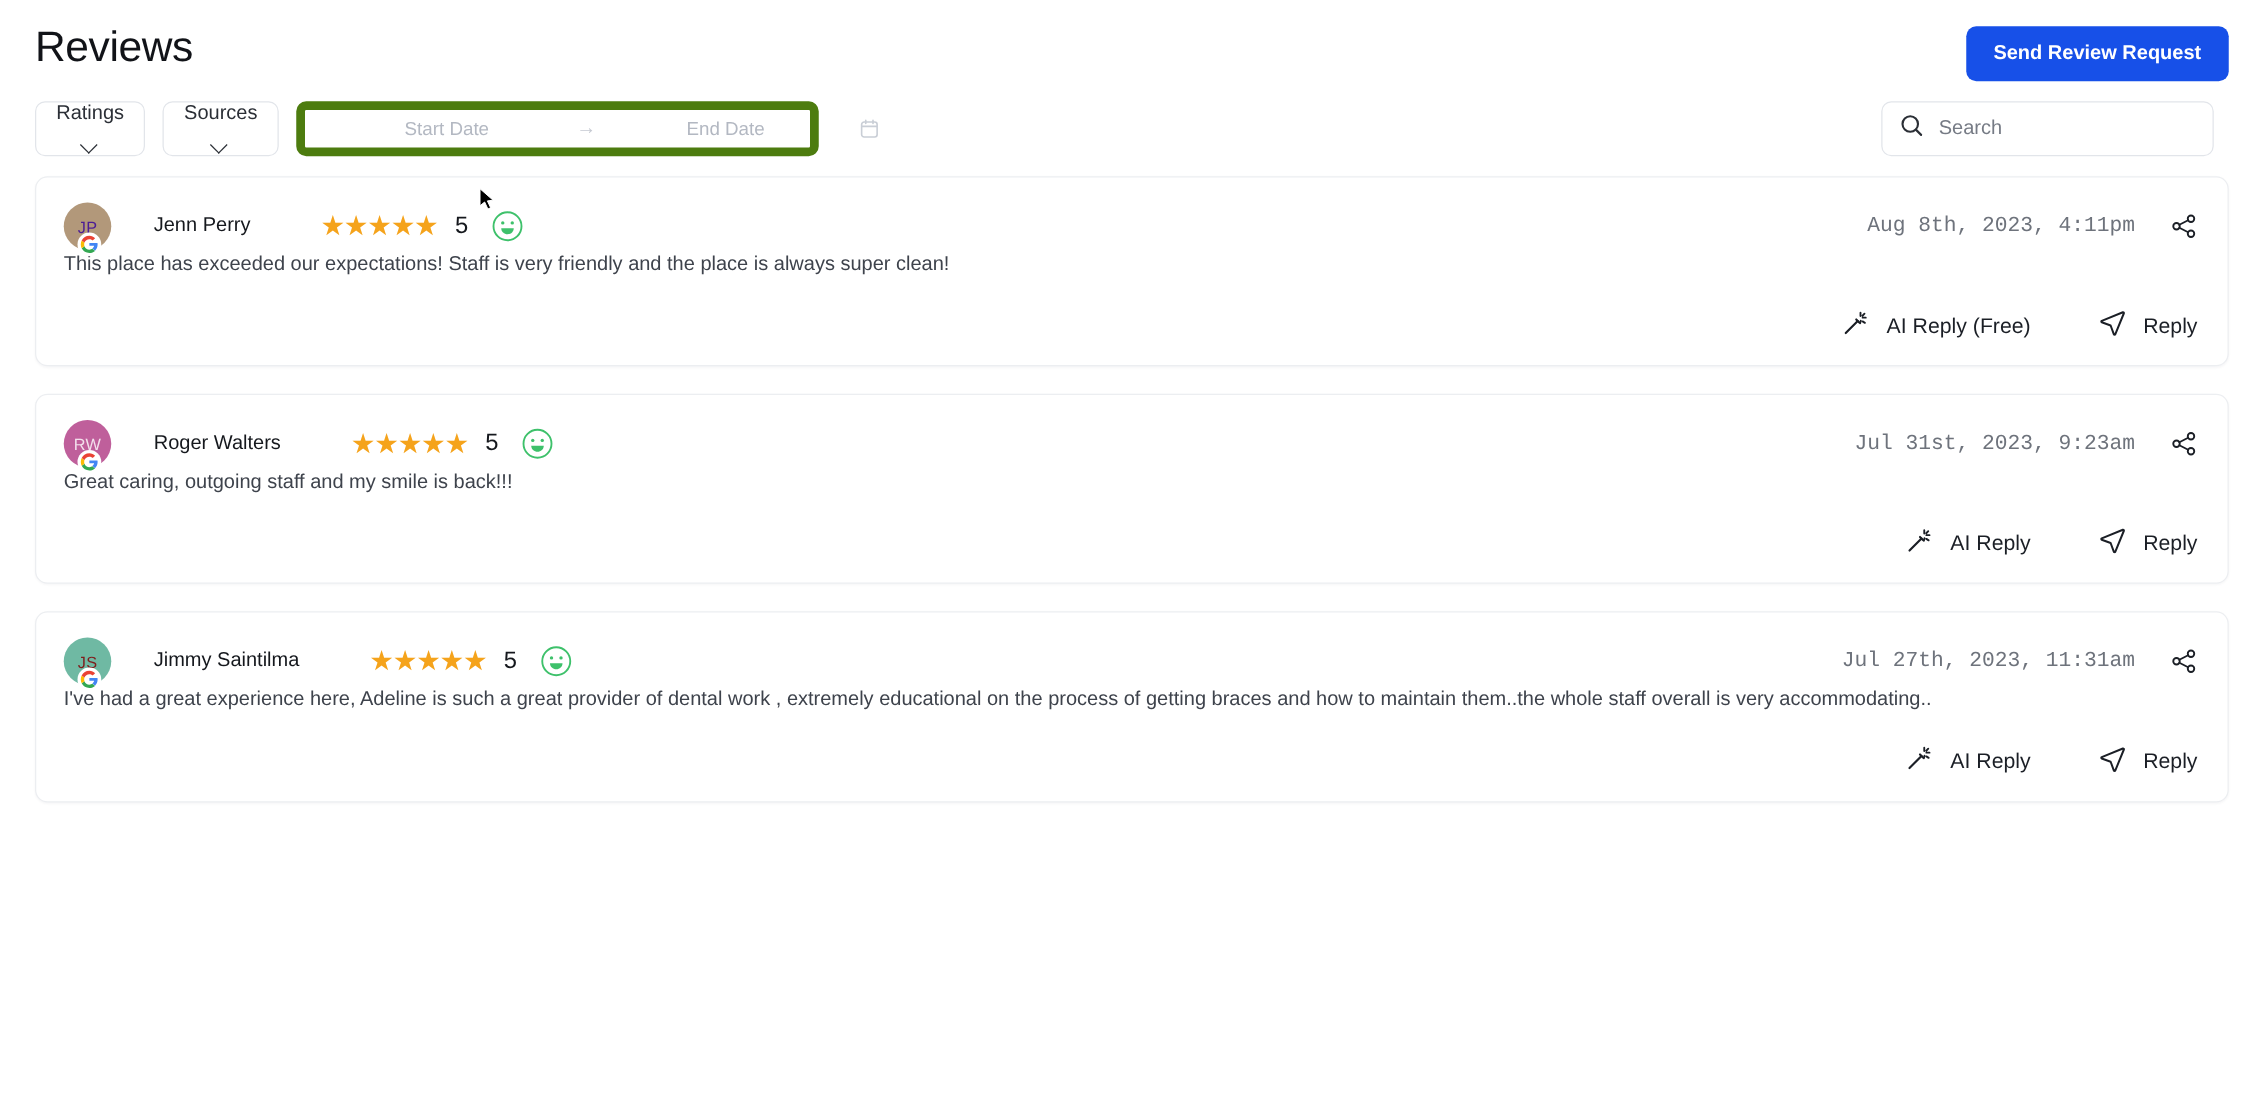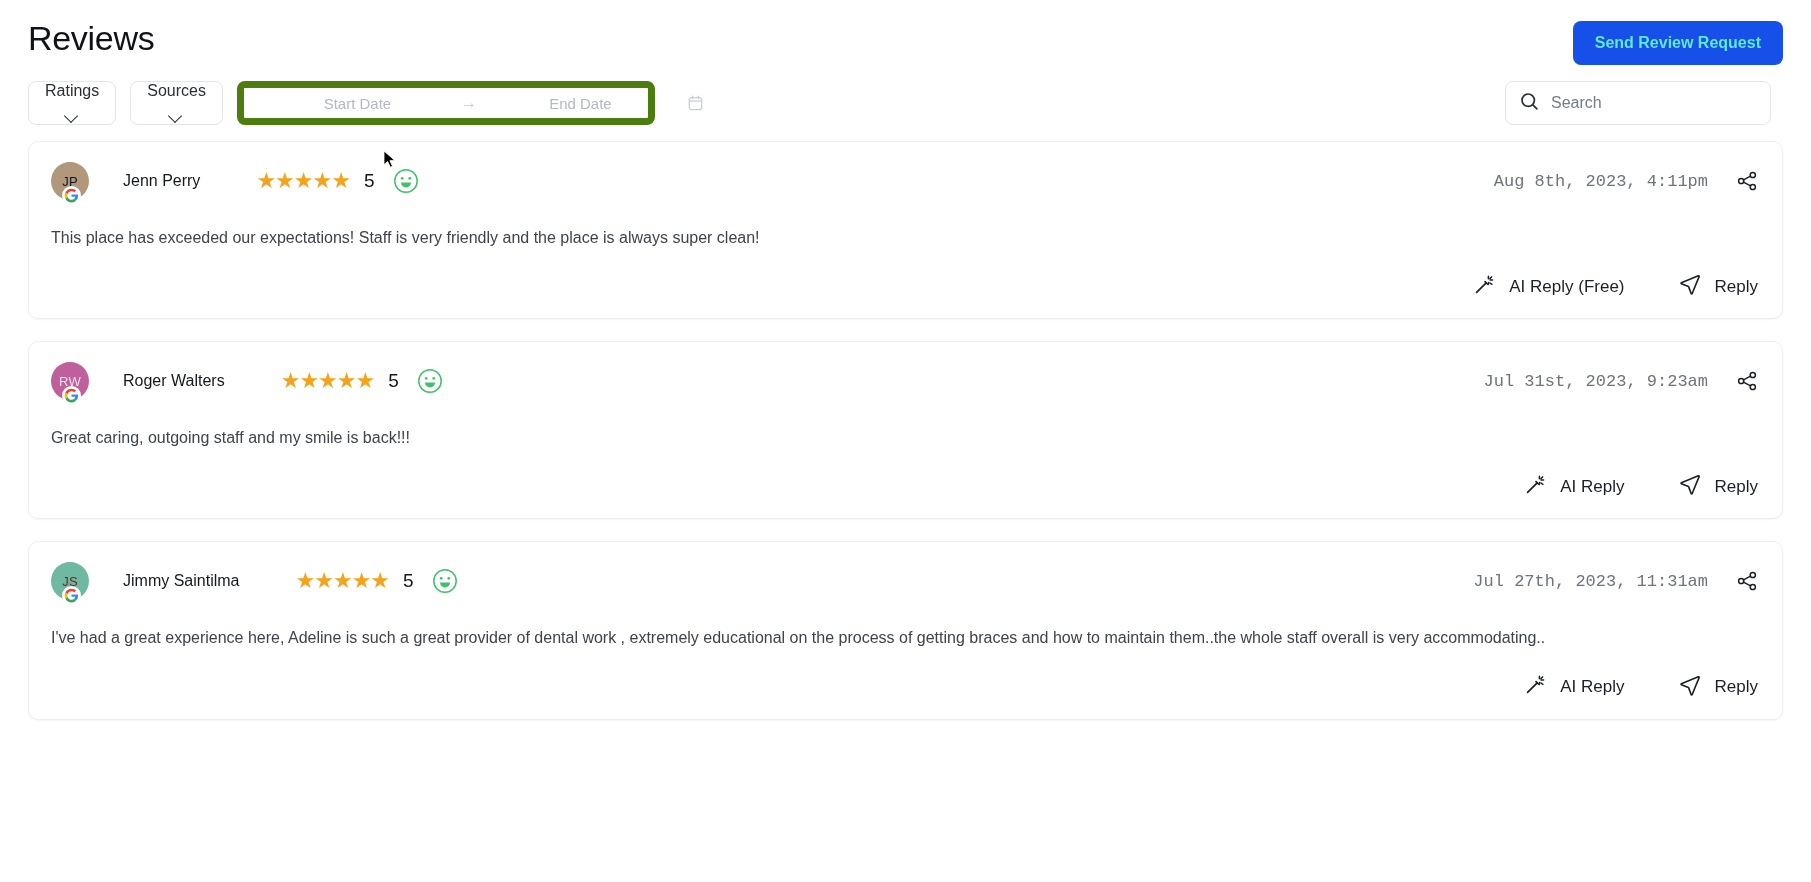--- a/index.html
+++ b/index.html
@@ -30,21 +30,21 @@
   .page-title {
     font-size: 34px;
     font-weight: 400;
     color: #111318;
     letter-spacing: -0.3px;
     line-height: 1.2;
   }
 
   .send-request-btn {
     background: #1750e8;
-    color: #5eead4;
+    color: #ffffff;
     font-size: 16px;
     font-weight: 700;
     border: none;
     border-radius: 8px;
     padding: 14px 22px;
     cursor: pointer;
     font-family: "Liberation Sans", sans-serif;
     line-height: 1;
     margin-top: 3px;
   }
@@ -180,21 +180,21 @@
     width: 38px;
     height: 38px;
     flex: 0 0 auto;
   }
   .avatar {
     width: 38px; height: 38px;
     border-radius: 50%;
     display: flex;
     align-items: center;
     justify-content: center;
-    color: #0f172a;
+    color: #4c1d95;
     font-size: 13px;
     letter-spacing: 0.2px;
     font-family: "Liberation Sans", sans-serif;
   }
   .src-badge {
     position: absolute;
     left: 11px;
     bottom: -5px;
     width: 19px;
     height: 19px;
@@ -253,21 +253,20 @@
     cursor: pointer;
     padding: 2px;
     display: flex;
     align-items: center;
   }
 
   .review-text {
     font-size: 16px;
     color: #3e434c;
     line-height: 1.45;
-    margin-top: 26px;
     padding-right: 80px;
   }
 
   .card-actions {
     display: flex;
     align-items: center;
     justify-content: flex-end;
     gap: 50px;
     margin-top: 22px;
   }

